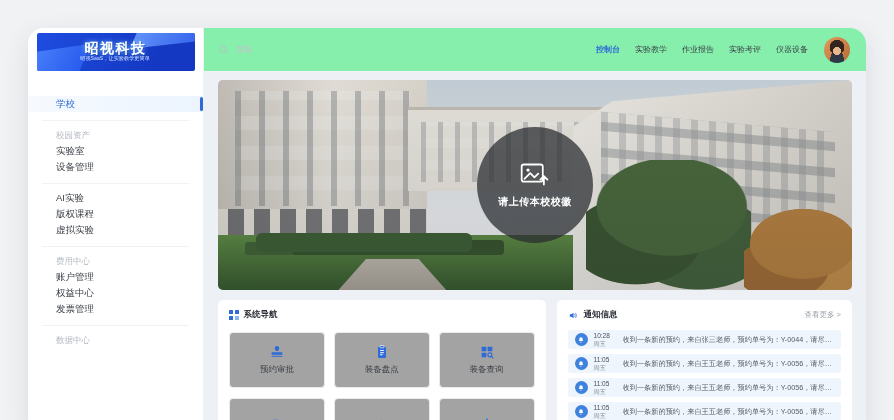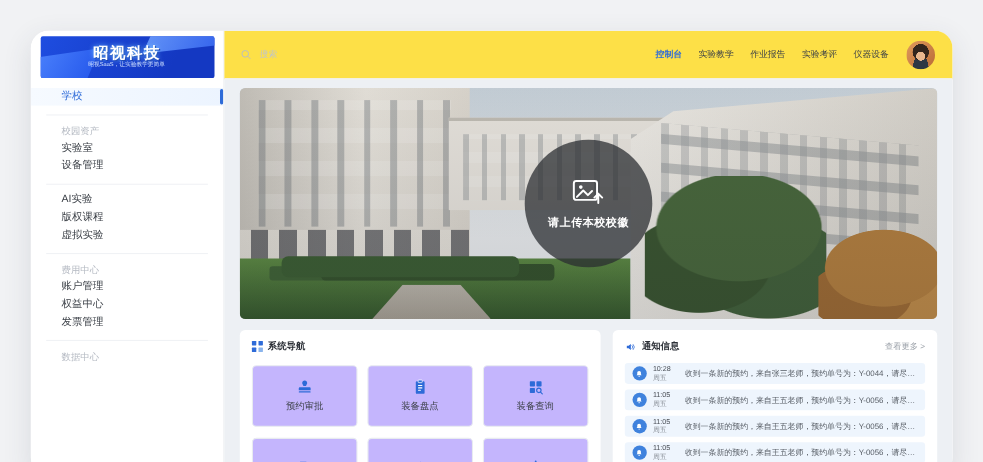--- a/index.html
+++ b/index.html
@@ -14,30 +14,30 @@
   .logo{margin:5px auto 0;width:158px;height:38px;flex:0 0 38px;position:relative;overflow:hidden;border-radius:2px;
     background:linear-gradient(118deg,#1e4de0 0%,#1438c2 75%);display:flex;flex-direction:column;align-items:center;justify-content:center;cursor:pointer;}
   .logo .d1{position:absolute;left:-10px;top:15px;width:56px;height:28px;background:linear-gradient(100deg,#4f86ff,#2a5ef0);transform:skew(-30deg) rotate(-9deg);opacity:.9;}
   .logo .d2{position:absolute;right:-8px;top:-12px;width:66px;height:24px;background:linear-gradient(100deg,#6ea0ff,#3a6cf4);transform:skew(-30deg) rotate(-7deg);opacity:.85;}
   .logo-title{position:relative;z-index:2;color:#fff;font-size:14px;font-weight:800;letter-spacing:1.5px;line-height:15px;
     text-shadow:0 0 5px rgba(120,200,255,.95),1px 1px 0 #0b2a9e;}
   .logo-tagline{position:relative;z-index:2;color:#cfe0ff;font-size:7px;transform:scale(.74);transform-origin:center top;white-space:nowrap;line-height:8px;}
 
   .menu{flex:1;padding-top:9px;overflow:hidden;}
   .menu-item{position:relative;height:16px;line-height:16px;font-size:9.5px;color:#3a3f46;cursor:pointer;white-space:nowrap;}
-  .menu > .menu-item{padding-left:28px;}
+  .menu > .menu-item{padding-left:28px;margin-top:16px;}
   .menu-item.active{color:#2e6bd8;background:linear-gradient(90deg,#f6faff,#ecf4ff);}
   .active-bar{position:absolute;right:0;top:1px;width:3px;height:14px;border-radius:2px;background:#2e6bd8;}
   .group{margin:8px 14px 0 14px;border-top:1px solid #f0f2f5;padding-top:6px;}
   .group .menu-item{padding-left:14px;}
   .group-header{height:16px;line-height:16px;padding-left:14px;font-size:8.5px;color:#b4b9c2;white-space:nowrap;}
 
   
   .main{flex:1;display:flex;flex-direction:column;min-width:0;}
-  .topbar{flex:0 0 44px;height:44px;display:flex;align-items:center;padding:0 16px 0 14px;background:#fde047;border-bottom:1px solid #f1f2f4;}
+  .topbar{flex:0 0 44px;height:44px;display:flex;align-items:center;padding:0 16px 0 14px;background:#86efac;border-bottom:1px solid #f1f2f4;}
   .search{display:flex;align-items:center;gap:5px;flex:1;color:#c0c4ca;}
   .search svg{width:11px;height:11px;}
   .search input{border:0;outline:0;background:transparent;font-size:8px;color:#555;width:140px;font-family:inherit;}
   .search input::placeholder{color:#c0c4ca;}
   .tabs{display:flex;align-items:center;gap:15px;margin-right:16px;margin-left:41px;}
   .tab{font-size:8px;color:#3a3f46;cursor:pointer;white-space:nowrap;}
   .tab.active{color:#2e6bd8;font-weight:700;}
   .avatar{width:26px;height:26px;border-radius:50%;cursor:pointer;flex:0 0 26px;
     background:
       radial-gradient(circle at 50% 54%,#e9b78e 0 21%,transparent 22%),
@@ -90,21 +90,21 @@
   .notice-card{flex:290 1 0;}
   .card-head{display:flex;align-items:center;gap:5px;font-size:8.5px;font-weight:700;color:#2b2f36;}
   .card-head svg{width:11px;height:11px;}
   .grid-icon{display:grid;grid-template-columns:4px 4px;grid-template-rows:4px 4px;gap:1.5px;}
   .grid-icon i{background:#2e6bd8;border-radius:.5px;}
   .grid-icon i:last-child{background:#8ab4ec;}
   .more{margin-left:auto;font-size:7.5px;font-weight:400;color:#9aa0a8;cursor:pointer;}
 
   .tiles{display:grid;grid-template-columns:repeat(3,1fr);gap:9px;margin-top:11px;}
   .tiles.row2{margin-top:10px;}
-  .tile{border:1px solid #e8ebf0;border-radius:4px;height:56px;background:#c4b5fd;cursor:pointer;
+  .tile{border:1px solid #e8ebf0;border-radius:4px;height:56px;background:#a3a3a3;cursor:pointer;
     display:flex;flex-direction:column;align-items:center;justify-content:center;gap:4px;}
   .tile svg{width:16px;height:16px;}
   .tile-label{font-size:8.5px;color:#3a3f46;}
 
   .notice-list{margin-top:9px;display:flex;flex-direction:column;gap:5px;}
   .notice-row{display:flex;align-items:center;gap:6px;background:#eef5fd;border-radius:3px;padding:2px 7px;height:19px;flex:0 0 19px;cursor:pointer;}
   .bell-badge{width:13px;height:13px;flex:0 0 13px;border-radius:50%;background:#3f82dd;display:flex;align-items:center;justify-content:center;}
   .bell-badge svg{width:8px;height:8px;}
   .n-time{width:23px;flex:0 0 23px;display:flex;flex-direction:column;line-height:7.5px;}
   .n-time .t{font-size:6.5px;color:#4a4f57;}

